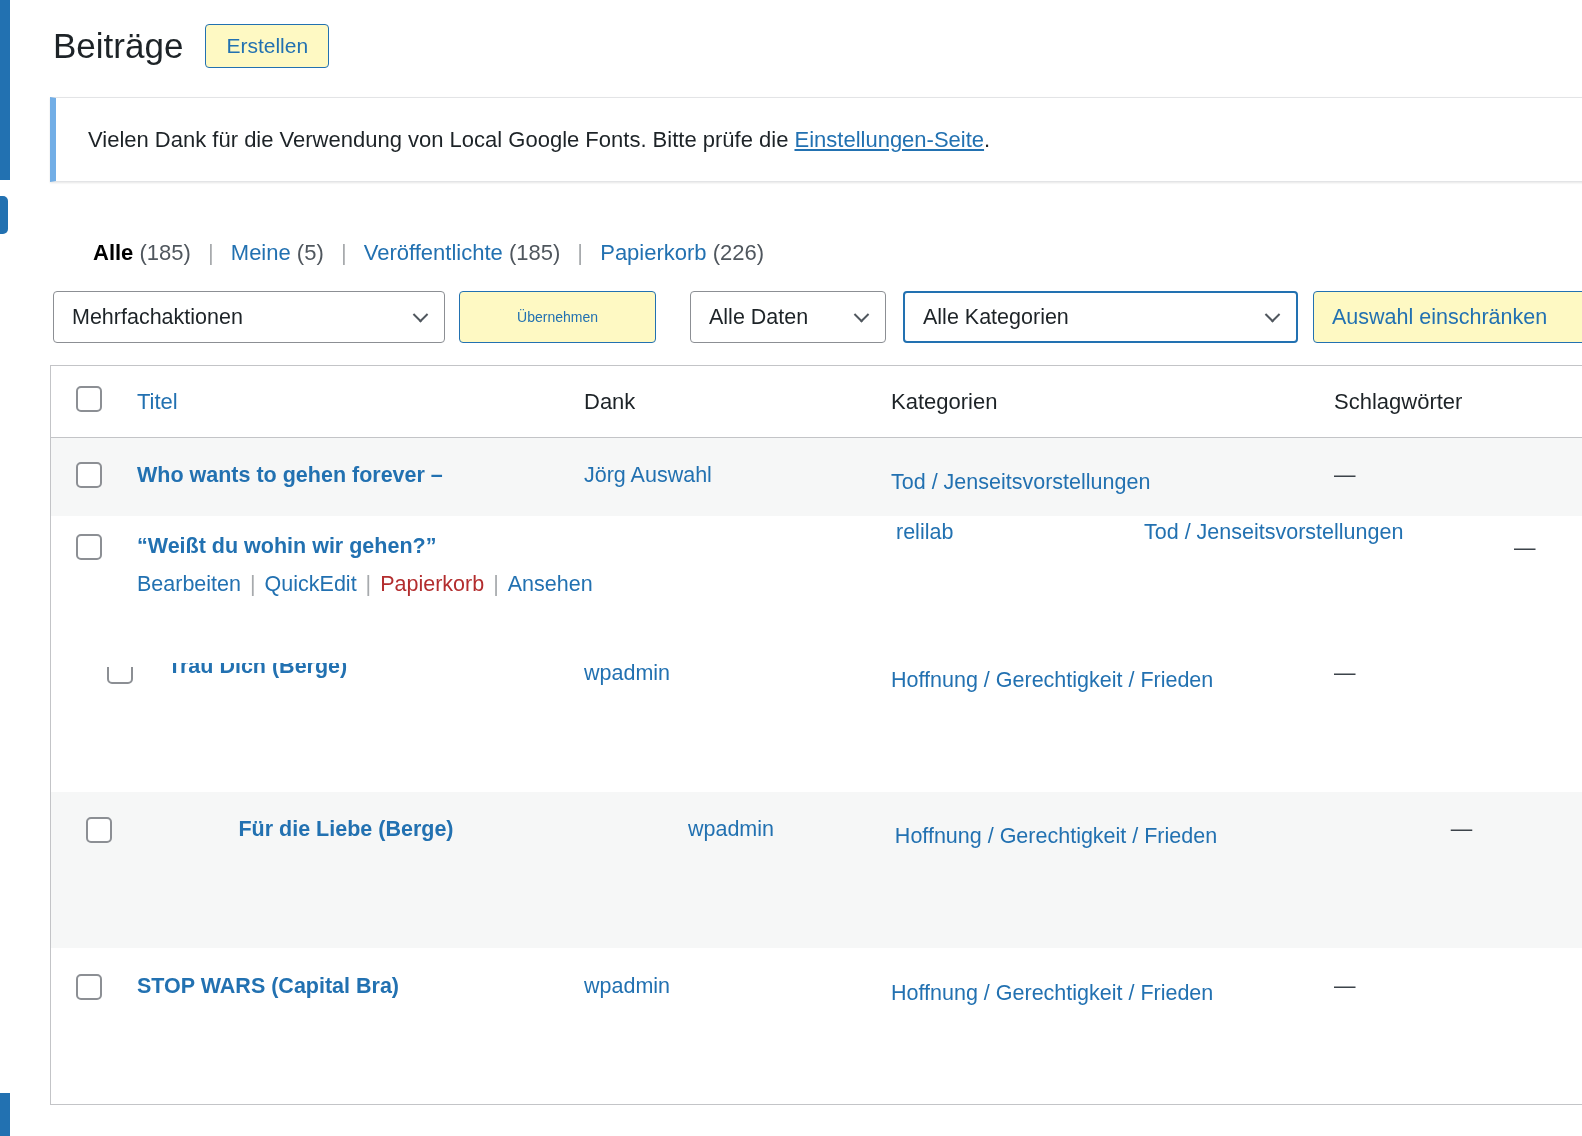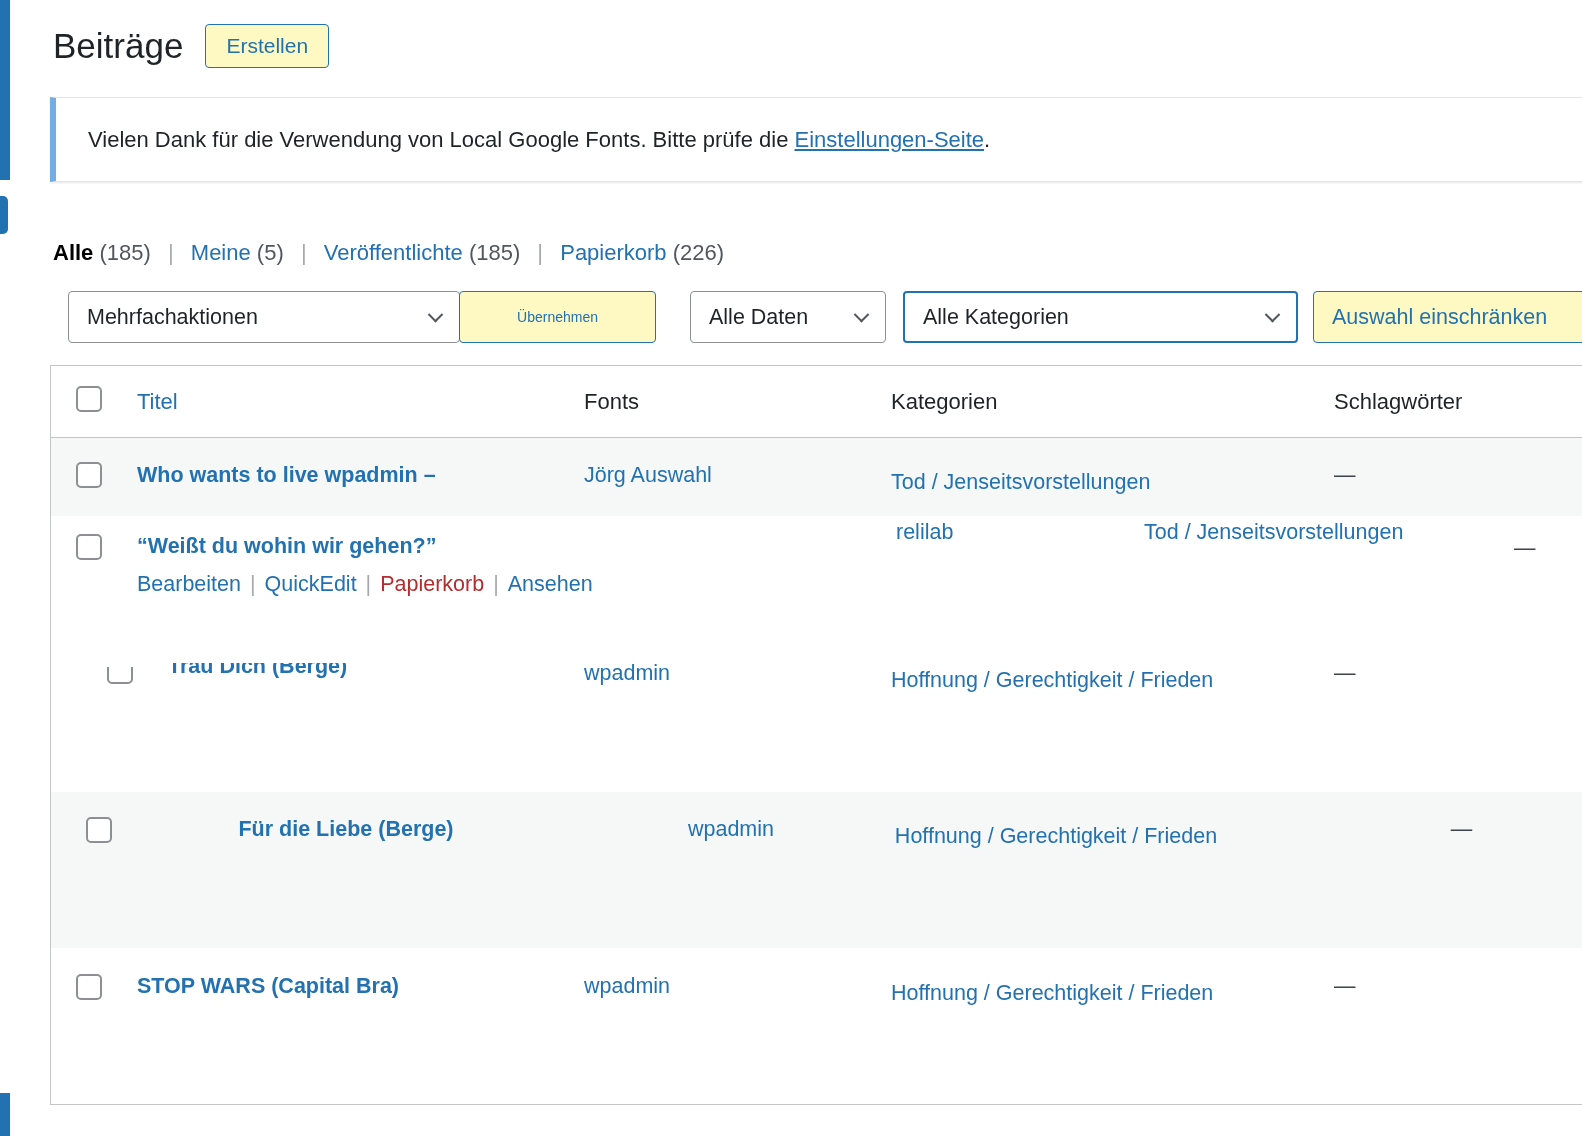--- a/index.html
+++ b/index.html
@@ -46,21 +46,21 @@
     border-left:6px solid #72aee6;
     box-shadow:0 1px 2px rgba(0,0,0,0.10);
     display:flex; align-items:center;
     padding:0 32px;
     font-size:22px;
   }
   .notice a { text-decoration:underline; }
 
   
   .filters { position:absolute; left:53px; top:240px; font-size:22px; }
-  .filters .current { font-weight:700; color:#000; }
+  .filters .current { font-weight:700; color:#000;margin-left:40px; }
   .filters .count { color:#50575e; font-weight:400; }
   .filters .sep { color:#a7aaad; margin:0 11px; }
 
   
   .select {
     position:absolute; top:291px; height:52px;
     background:#fff;
     border:1.5px solid #8c8f94;
     border-radius:4px;
     display:flex; align-items:center;
@@ -69,21 +69,21 @@
     cursor:pointer;
   }
   .chev {
     width:11px; height:11px;
     border-right:2.5px solid #50575e;
     border-bottom:2.5px solid #50575e;
     transform:rotate(45deg) translate(-2px,-2px);
     margin-left:auto;
     flex:0 0 auto;
   }
-  .sel-bulk  { left:68px;  width:392px;align-items:center; }
+  .sel-bulk  { left:53px;  width:392px;align-items:center; }
   .sel-dates { left:690px; width:196px; }
   .sel-cats  { left:903px; width:395px; border:2.5px solid #2271b1; }
   .btn-apply  { position:absolute; top:291px; left:459px;  width:197px; height:52px; font-size:14px; }
   .btn-filter { position:absolute; top:291px; left:1313px; width:310px; height:52px; font-size:21.5px; text-align:left; padding-left:18px; }
 
   
   .table {
     position:absolute; left:50px; top:365px; width:1540px;
     background:#fff;
     border:1px solid #c3c4c7;
@@ -192,31 +192,31 @@
 
   <div class="table">
 
     <div class="thead">
       <div class="cell col-cb">
         <span class="cb"></span>
       </div>
       <div class="cell col-title">
         <a>Titel</a>
       </div>
-      <div class="cell col-author">Fonts</div>
+      <div class="cell col-author">Dank</div>
       <div class="cell col-cat">Kategorien</div>
       <div class="cell col-tags" style="color:#1d2327;">Schlagwörter</div>
     </div>
 
     <div class="trow r1">
       <div class="cell col-cb">
         <span class="cb"></span>
       </div>
       <div class="cell col-title">
-        <a class="row-title">Who wants to live wpadmin –</a>
+        <a class="row-title">Who wants to gehen forever –</a>
       </div>
       <div class="cell col-author">
         <a>Jörg Auswahl</a>
       </div>
       <div class="cell col-cat">
         <a>Tod / Jenseitsvorstellungen</a>
       </div>
       <div class="cell col-tags">
         <span class="dash">—</span>
       </div>

